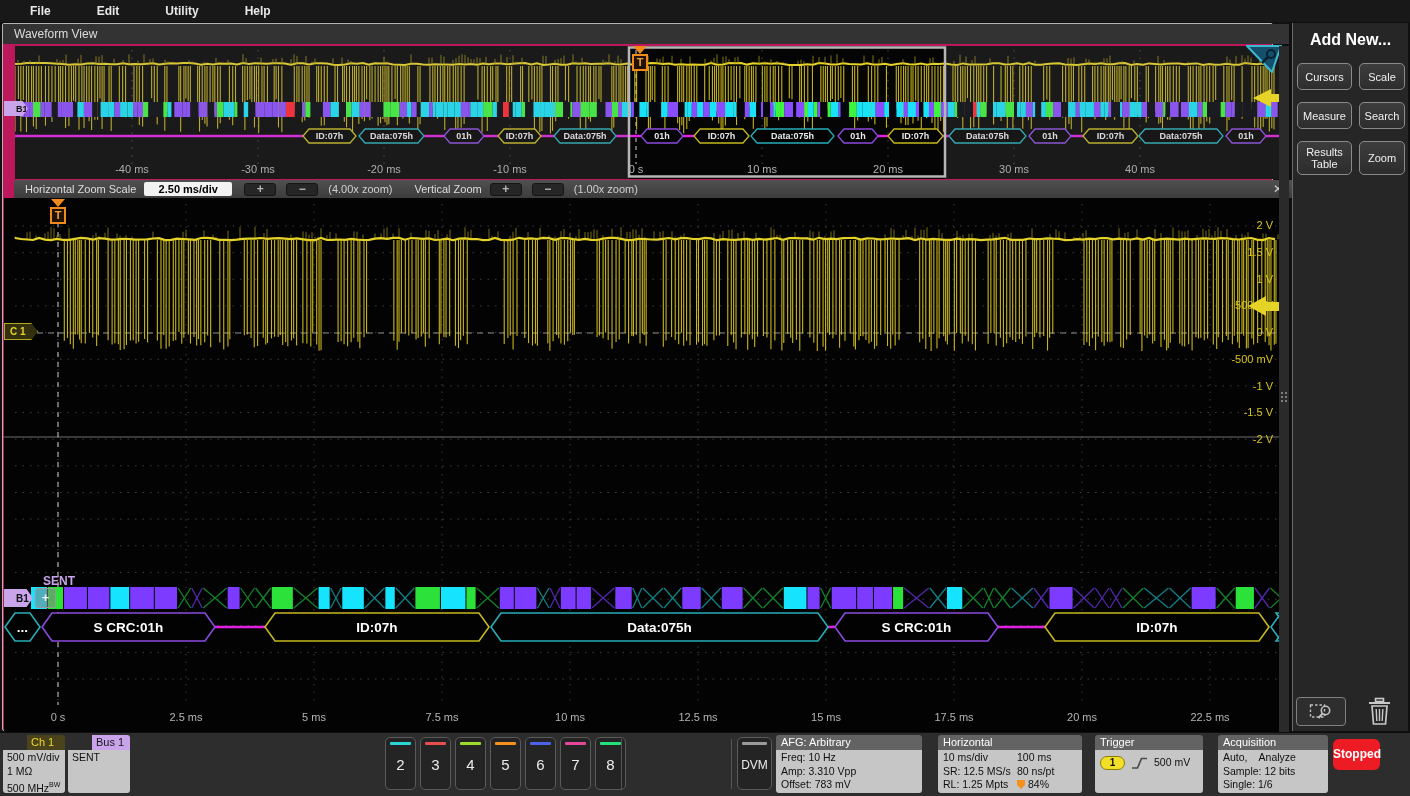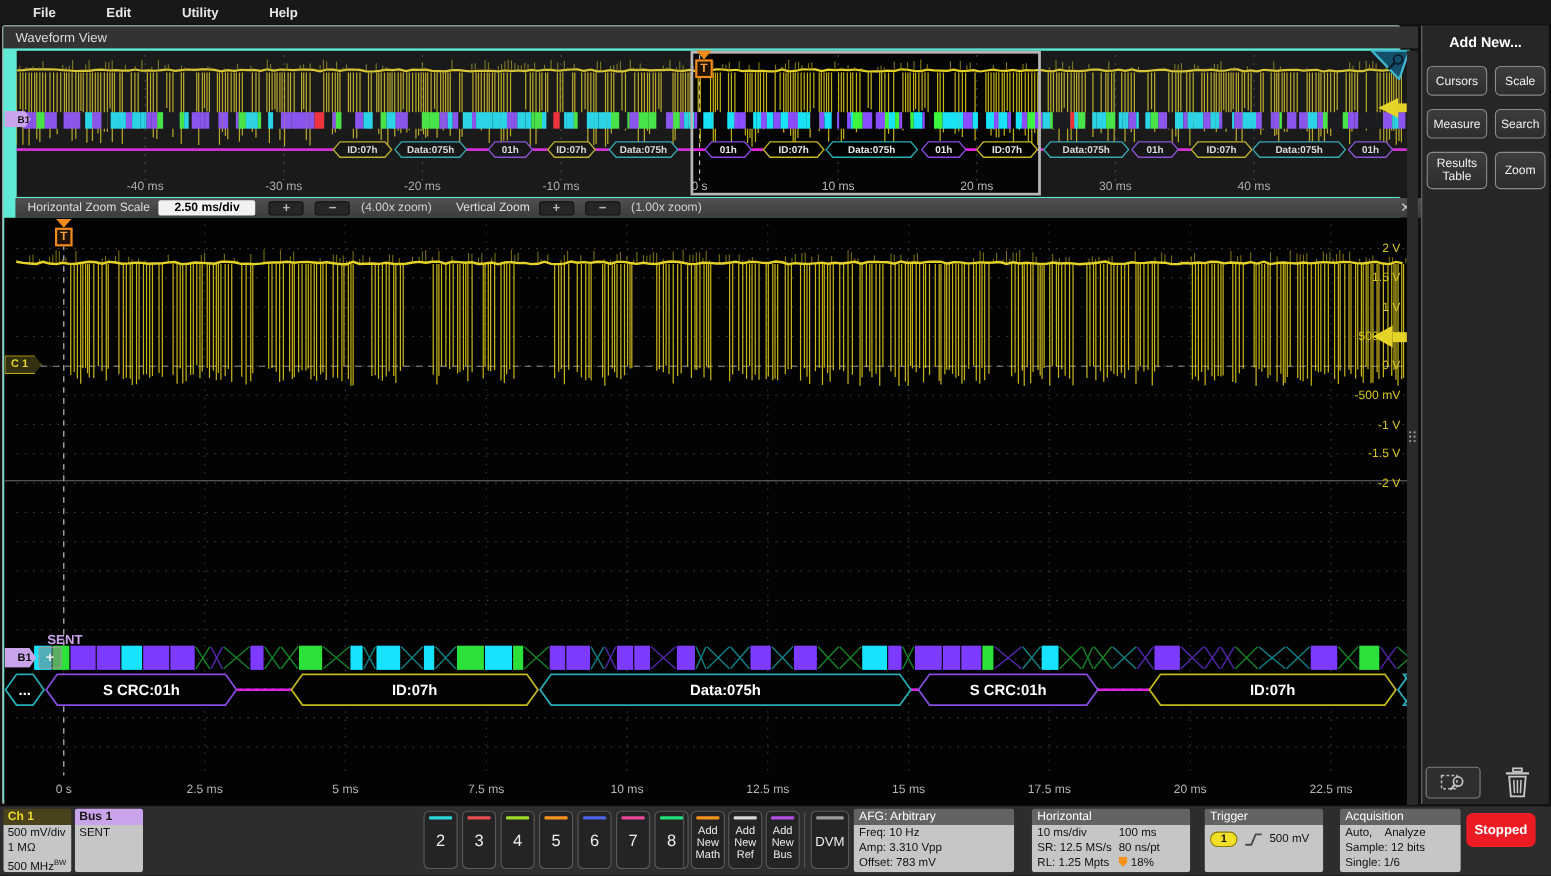--- a/index.html
+++ b/index.html
@@ -7,21 +7,21 @@
     font-family:"Liberation Sans", sans-serif; }
   .abs { position:absolute; }
 
   
   #menubar { left:0; top:0; width:1410px; height:22px; background:#181818;
     display:flex; align-items:center; padding-left:30px; }
   .menu-item { color:#e8e8e8; font-size:12px; font-weight:bold; margin-right:46px; cursor:default; }
 
   
   #waveform-view { left:2px; top:23px; width:1271px; height:708px;
-    border:1px solid #b3b3b3; border-radius:2px; background:#5eead4; }
+    border:1px solid #b3b3b3; border-radius:2px; background:#be185d; }
   #wv-titlebar { left:0; top:0; width:1286px; height:20px; background:#333;
     color:#dcdcdc; font-size:12px; padding:3px 0 0 11px; }
   #overview { left:12px; top:22px; width:1264px; height:133px; }
   #zoombar { left:1px; top:156px; width:1285px; height:18px;
     background:linear-gradient(#505050,#3c3c3c); display:flex; align-items:center;
     padding-left:11px; font-size:11px; color:#dedede;margin-left:10px; }
   #zoombar .zlabel { margin-right:8px; }
   #zoombar .zvalue { background:#f2f2f2; color:#000; font-weight:bold; width:88px; height:14px;
     text-align:center; line-height:14px; border-radius:2px; margin-right:12px; }
   .zbtn { width:32px; height:13px; background:#262626; border:1px solid #141414; border-radius:3px;
@@ -48,35 +48,35 @@
     display:flex; align-items:center; padding-left:5px; cursor:pointer; }
   #sent-label { color:#c9a4ea; font-size:12px; font-weight:bold; }
   #bus-plus { width:21px; height:20px; background:rgba(130,130,130,.55); border:1px solid #999;
     border-radius:3px; color:#eee; font-size:13px; font-weight:bold; text-align:center;
     line-height:18px; cursor:pointer; }
   #ov-corner-icon { cursor:pointer; }
 
   
   #right-panel { left:1292px; top:23px; width:116px; height:708px; background:#262626;
     border-left:1px solid #6b6b6b; }
-  #rp-title { text-align:center; color:#fff; font-size:13px; font-weight:bold; margin-top:8px; }
+  #rp-title { text-align:center; color:#fff; font-size:16px; font-weight:bold; margin-top:8px; }
   #rp-buttons { display:grid; grid-template-columns:55px 46px; gap:12px 7px;
     margin:14px 0 0 4px; }
   .rp-btn { background:linear-gradient(#3d3d3d,#2d2d2d); border:1px solid #8a8a8a; border-radius:5px;
     color:#f0f0f0; font-size:11px; min-height:27px; display:flex; align-items:center;
     justify-content:center; text-align:center; cursor:pointer; line-height:12px; padding:2px; }
   #rp-bottom { position:absolute; left:1296px; top:697px; width:112px; display:flex; gap:20px; }
   #zoom-region-btn { width:50px; height:29px; background:#2e2e2e; border:1px solid #808080;
     border-radius:4px; display:flex; align-items:center; justify-content:center; cursor:pointer; }
 
   
   #bottom-bar { left:0; top:732px; width:1410px; height:64px; background:#2d2d2d;
     border-top:1px solid #0d0d0d; }
   .src-badge { top:2px; width:62px; height:58px; border-radius:3px; overflow:hidden; cursor:pointer; }
-  .src-head { height:15px; font-size:11px; font-weight:bold; padding:1px 0 0 4px; }
+  .src-head { height:15px; font-size:11px; font-weight:normal; padding:1px 0 0 4px;margin-left:24px; }
   .src-body { background:#c6c6c6; color:#101010; font-size:10.5px; height:43px; padding:1px 0 0 4px;
     line-height:13.5px; }
   #ch1-badge .src-head { background:#4a431c; color:#f0d828; }
   #bus1-badge .src-head { background:#c9a4ea; color:#151515; }
   sup.bw { font-size:7px; vertical-align:super; }
   .chan-btn { width:31px; height:53px; background:#242424; border:1px solid #5a5a5a; border-radius:5px;
     position:relative; cursor:pointer; color:#ececec; }
   .chan-stripe { position:absolute; left:4px; right:4px; top:4px; height:3px; border-radius:1px; }
   .chan-num { position:absolute; width:100%; text-align:center; top:18px; font-size:15px; }
   .addnew-txt { position:absolute; width:100%; text-align:center; top:12px; font-size:10px; line-height:11px; }
@@ -85,21 +85,21 @@
   .bb-head { height:15px; background:#636363; color:#fff; font-size:11px; padding:1px 0 0 5px; }
   .bb-body { background:#c6c6c6; color:#101010; font-size:10.5px; height:43px; padding:1px 0 0 5px;
     line-height:13.5px; }
   .pre { white-space:pre; }
   #horiz-grid { display:grid; grid-template-columns:74px auto; line-height:13.5px; }
   #trig-row { display:flex; align-items:center; gap:6px; padding-top:5px; }
   #trig-pill { width:25px; height:14px; background:#f2e028; border:1px solid #8a7d00; border-radius:7px;
     color:#111; font-size:10px; font-weight:bold; text-align:center; line-height:12px; }
   #pos-icon { display:inline-block; width:8px; height:9px; background:#f59018; margin-right:3px;
     clip-path:polygon(0 0,100% 0,100% 55%,50% 100%,0 55%); vertical-align:-1px; }
-  #stopped-btn { top:6px; width:63px; height:31px; background:#ed1c24; border-radius:6px; color:#fff;
+  #stopped-btn { top:6px; width:47px; height:31px; background:#ed1c24; border-radius:6px; color:#fff;
     font-size:12px; font-weight:bold; text-align:center; line-height:31px; cursor:pointer; }
   svg text { font-family:"Liberation Sans", sans-serif; }
 </style>
 </head>
 <body>
 
 <div id="menubar" class="abs">
     <span class="menu-item">File</span>
     <span class="menu-item">Edit</span>
     <span class="menu-item">Utility</span>
@@ -1778,34 +1778,20 @@
       <div class="chan-btn">
         <span class="chan-stripe" style="background:#e8489a"></span>
         <span class="chan-num">7</span>
       </div>
       <div class="chan-btn">
         <span class="chan-stripe" style="background:#22e07a"></span>
         <span class="chan-num">8</span>
       </div>
     </div>
   <div class="abs bb-sep" style="left:621px;"></div>
-  <div id="addnew-row" class="abs" style="left:628px; top:4px; display:flex; gap:3px;">
-      <div class="chan-btn" style="width: 31px;">
-        <span class="chan-stripe" style="background:#f5921e"></span>
-        <span class="addnew-txt">Add New Math</span>
-      </div>
-      <div class="chan-btn" style="width: 31px;">
-        <span class="chan-stripe" style="background:#d8d8d8"></span>
-        <span class="addnew-txt">Add New Ref</span>
-      </div>
-      <div class="chan-btn" style="width: 31px;">
-        <span class="chan-stripe" style="background:#b44fe8"></span>
-        <span class="addnew-txt">Add New Bus</span>
-      </div>
-    </div>
   <div class="abs bb-sep" style="left:731px;"></div>
   <div id="dvm-btn" class="abs chan-btn" style="left:737px; top:4px; width:35px;">
     <span class="chan-stripe" id="dvm-stripe" style="background: rgb(154, 154, 154);"></span>
     <span class="chan-num" style="font-size:12px; top:20px;">DVM</span>
   </div>
 
   <div class="abs bb-panel" style="left:776px; width:146px;">
     <div class="bb-head">AFG: Arbitrary</div>
     <div class="bb-body">
       <div>Freq: 10 Hz</div>
@@ -1816,21 +1802,21 @@
 
   <div class="abs bb-panel" style="left:938px; width:144px;">
     <div class="bb-head">Horizontal</div>
     <div class="bb-body">
       <div id="horiz-grid">
         <span>10 ms/div</span>
         <span>100 ms</span>
         <span>SR: 12.5 MS/s</span>
         <span>80 ns/pt</span>
         <span>RL: 1.25 Mpts</span>
-        <span><i id="pos-icon"></i><span>18%</span></span>
+        <span><i id="pos-icon"></i><span>84%</span></span>
       </div>
     </div>
   </div>
 
   <div class="abs bb-panel" style="left:1095px; width:108px;">
     <div class="bb-head">Trigger</div>
     <div class="bb-body">
       <div id="trig-row">
         <span id="trig-pill">1</span>
         <svg width="17" height="14" viewBox="0 0 17 14">

